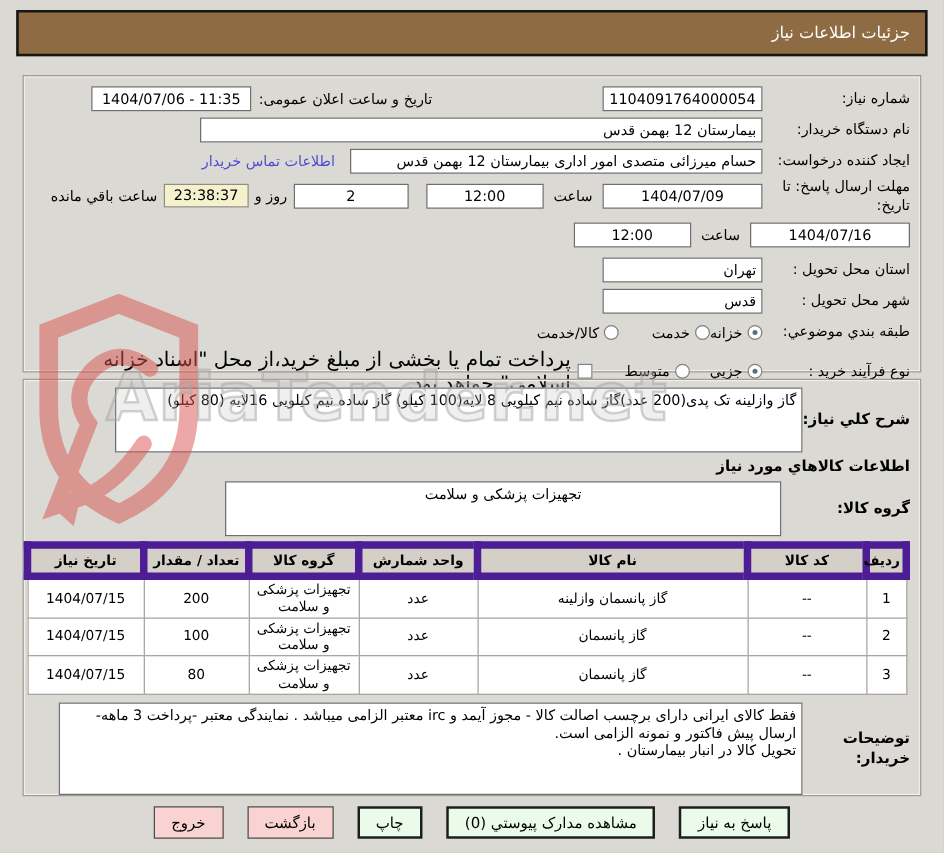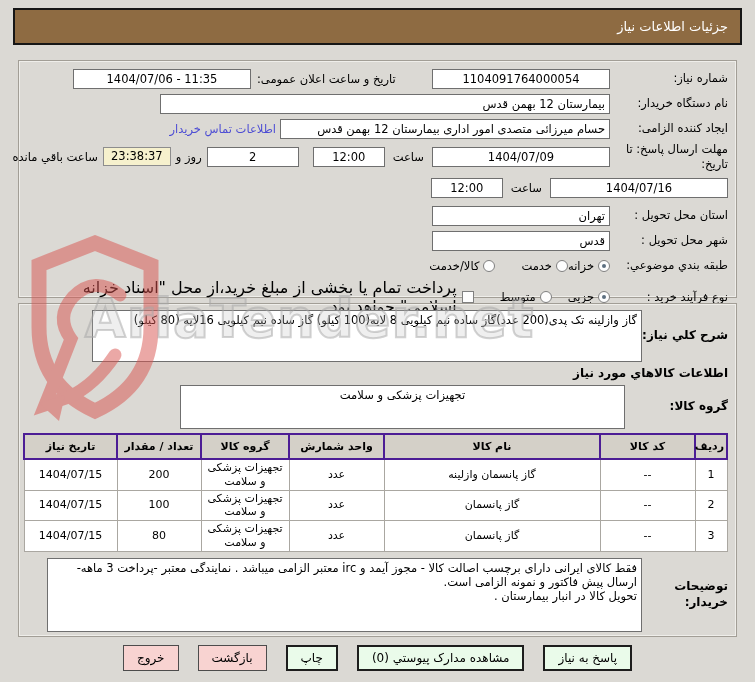--- a/index.html
+++ b/index.html
@@ -24,21 +24,21 @@
   
   .frow { display:flex; align-items:center; min-height:25px; }
   .frow.tall { min-height:31px; }
   .lbl { white-space:nowrap; }
   .rlbl { width:118px; flex:none; line-height:1.25; white-space:normal; }
   .tbx {
     background:#fff; border:1px solid #6f6f6f; height:20px; padding:0 4px;
     font-family:inherit; font-size:11.5px; color:#000; flex:none;
   }
   .tbx.ltr { direction:ltr; text-align:center; }
-  .w150 { width:178px; } .w78 { width:72px; } .w92 { width:92px; } .w450 { width:450px; } .w330 { width:330px; }
+  .w150 { width:128px; } .w78 { width:94px; } .w92 { width:92px; } .w450 { width:450px; } .w330 { width:330px; }
   .timer {
     width:68px; height:19px; background:#f6f1cd; border:1px solid #8d8d8d;
     direction:ltr; text-align:center; line-height:17px; flex:none;
   }
   .link { color:#4d4dd4; cursor:pointer; white-space:nowrap; }
   .spacer { flex:1; }
   
   .radio {
     width:12px; height:12px; border:1px solid #808080; border-radius:50%;
     background:#fdfdfd; display:inline-block; flex:none; position:relative; margin-left:4px;
@@ -58,21 +58,21 @@
     background:#fff; border:1px solid #6f6f6f; font-family:inherit; font-size:11.5px;
     padding:2px 4px; resize:none; flex:none; white-space:pre-wrap;
   }
   .sechdr { font-weight:bold; font-size:12px; margin:4px 0 5px 0; }
   
   table.goods {
     width:703px; margin:2px auto 6px auto; border-collapse:collapse;
     font-size:11px; table-layout:fixed;
   }
   table.goods th {
-    background:#d4d0c8; border:2px solid #4c1d95; font-weight:bold; height:25px; padding:1px 2px;
+    background:#d4d0c8; border:6px solid #4c1d95; font-weight:bold; height:25px; padding:1px 2px;
   }
   table.goods td {
     background:#fff; border:1px solid #aaa7a1; text-align:center; height:29px; padding:1px 3px; line-height:1.25;
   }
   col.c-row { width:32px; } col.c-code { width:95px; } col.c-name { width:216px; }
   col.c-unit { width:95px; } col.c-grp { width:88px; } col.c-qty { width:84px; } col.c-date { width:93px; }
   
   .btnrow {
     position:absolute; top:645px; right:0; left:0;
     display:flex; justify-content:center; align-items:center; gap:19px;
@@ -110,23 +110,23 @@
       <span class="lbl" style="margin-left:6px;">تاریخ و ساعت اعلان عمومی:</span>
       <input class="tbx ltr w150" readonly="" value="1404/07/06 - 11:35" style="">
     </div>
 
     <div class="frow">
       <span class="lbl rlbl">نام دستگاه خریدار:</span>
       <input class="tbx w450" readonly="" value="بیمارستان 12 بهمن قدس" style="">
     </div>
 
     <div class="frow">
-      <span class="lbl rlbl">ایجاد کننده الزامی:</span>
+      <span class="lbl rlbl">ایجاد کننده درخواست:</span>
       <input class="tbx w330" readonly="" value="حسام میرزائی متصدی امور اداری بیمارستان 12 بهمن قدس" style="">
-      <span class="link" style="margin-right:4px;">اطلاعات تماس خریدار</span>
+      <span class="link" style="margin-right:12px;">اطلاعات تماس خریدار</span>
     </div>
 
     <div class="frow tall">
       <span class="lbl rlbl">مهلت ارسال پاسخ: تا تاریخ:</span>
       <input class="tbx ltr w150" readonly="" value="1404/07/09" style="">
       <span class="lbl" style="margin:0 8px;">ساعت</span>
       <input class="tbx ltr w78" readonly="" value="12:00" style="">
       <input class="tbx ltr w92" style="margin-right: 14px;" readonly="" value="2">
       <span class="lbl" style="margin:0 5px;">روز و</span>
       <span class="timer">23:38:37</span>

